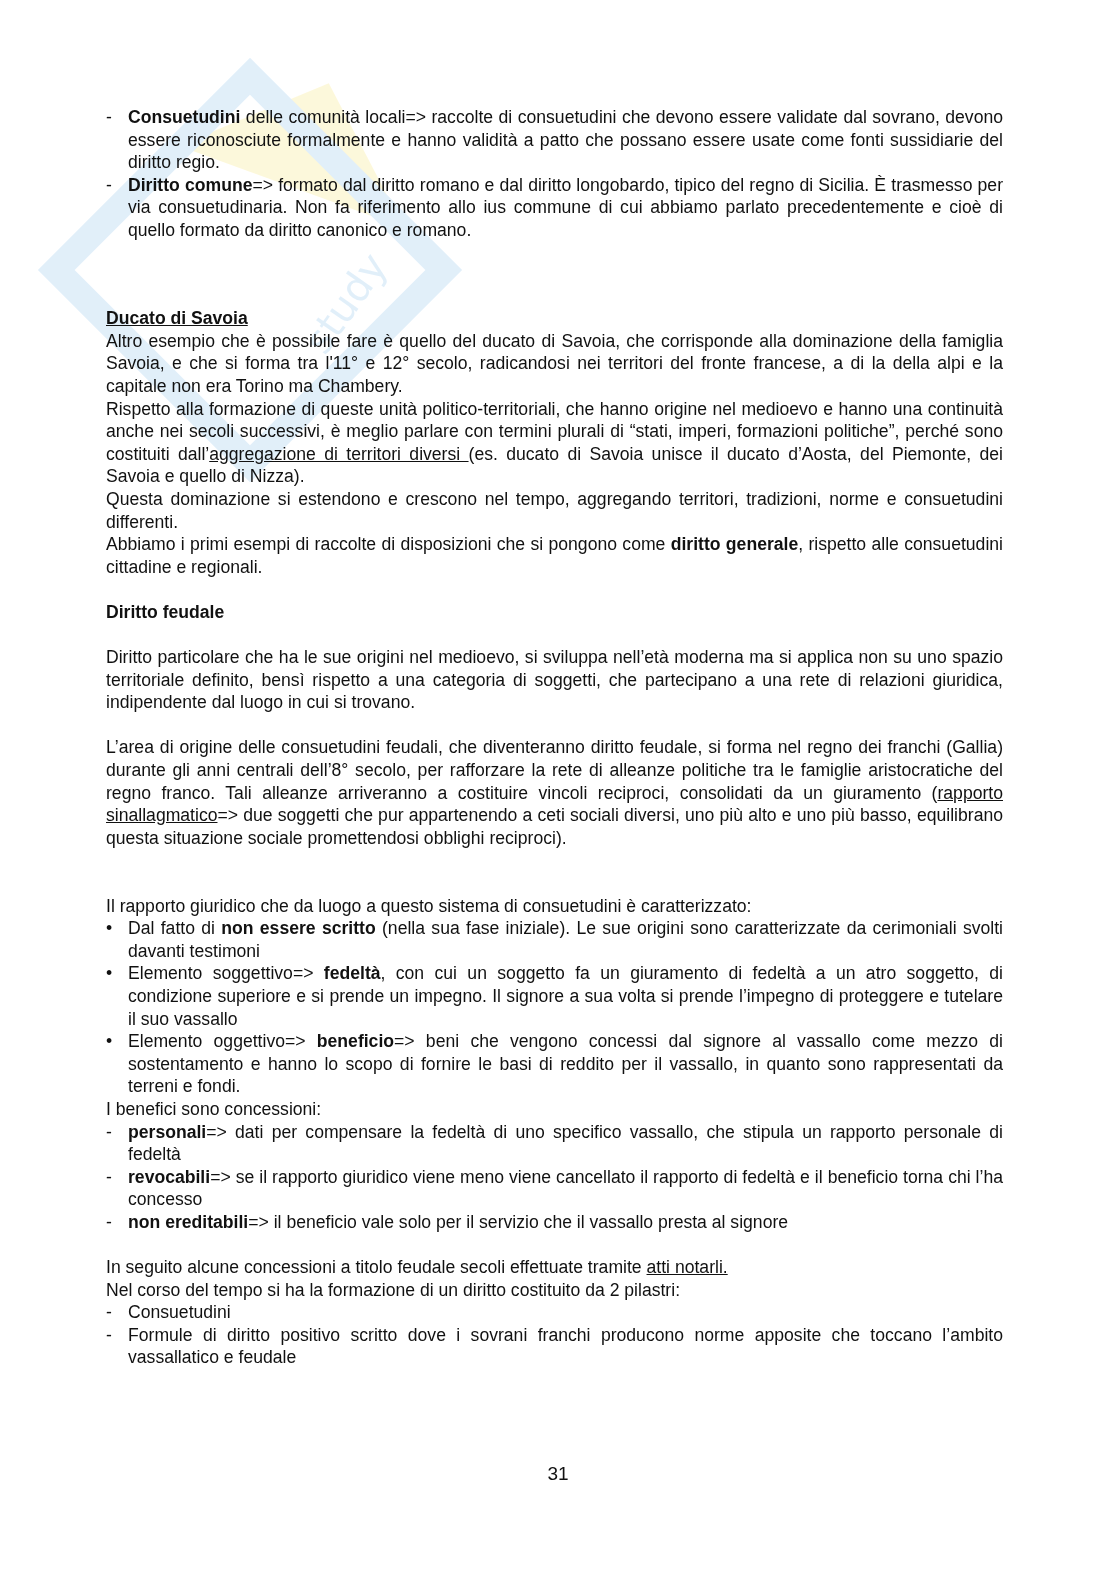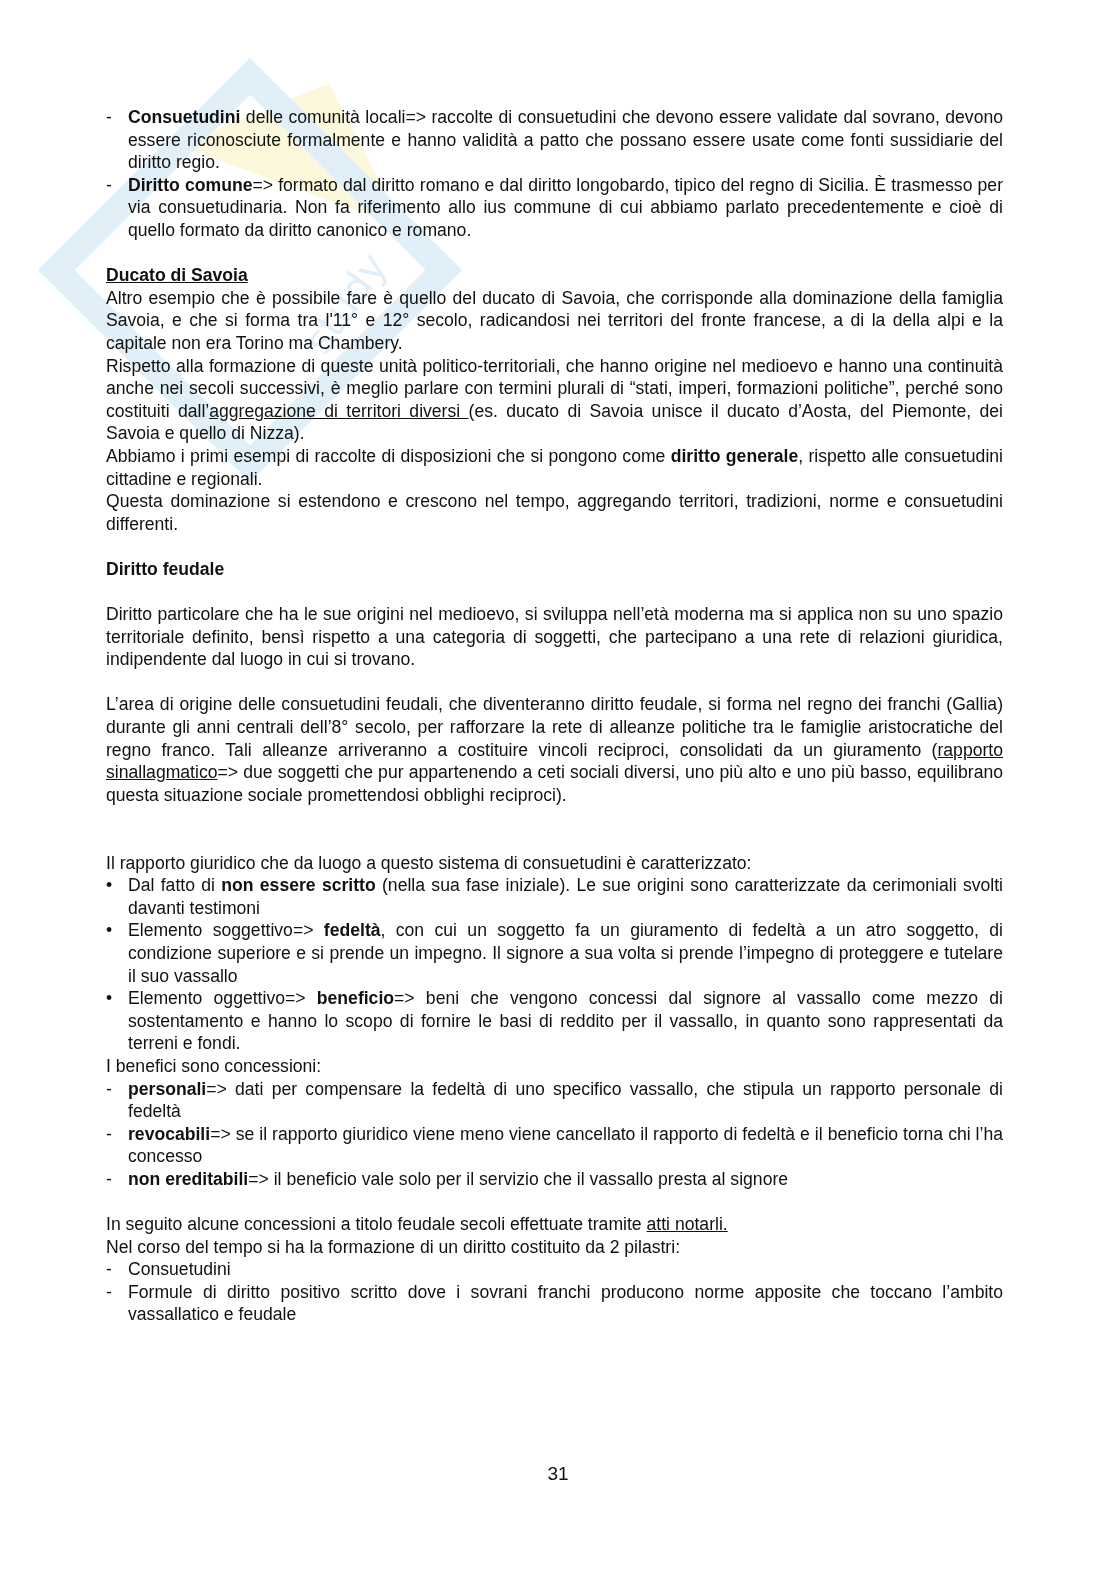--- a/index.html
+++ b/index.html
@@ -9,21 +9,21 @@
   .wm-diamond { position: absolute; left: 60px; top: 60px; width: 300px; height: 300px; transform: rotate(45deg); border: 26px solid #7ab8e8; box-sizing: border-box; }
   .wm-top { position: absolute; left: 150px; top: 20px; width: 0; height: 0; border-left: 120px solid transparent; border-right: 120px solid transparent; border-bottom: 110px solid #f6e05e; transform: rotate(20deg); }
   .wm-text { position: absolute; left: 250px; top: 220px; font-family: "DejaVu Sans", sans-serif; font-size: 40px; color: #7ab8e8; transform: rotate(-55deg); }
   .content { position: absolute; left: 106px; top: 106px; width: 897px; font-family: "Liberation Sans", sans-serif; font-size: 17.6px; line-height: 22.6px; color: #111111; }
   .p { text-align: justify; margin: 0; }
   .gap { height: 22.6px; }
   .item { position: relative; padding-left: 22px; text-align: justify; }
   .marker { position: absolute; left: 0; top: 0; width: 16px; }
   .dash .marker { left: 0; }
   .b { font-weight: bold; }
-  .u { text-decoration: underline; }
+  .u { text-decoration: underline; margin-top: 43px; }
   .center { text-align: left; font-weight: bold; }
   .pagenum { position: absolute; left: 0; width: 1116px; top: 1463px; text-align: center; font-family: "Liberation Sans", sans-serif; font-size: 19px; color: #111; }
 </style>
 </head>
 <body>
 
 <div class="page">
 
   <div class="watermark">
     <div class="wm-top"></div>
@@ -40,22 +40,22 @@
     <div class="item dash">
       <span class="marker">-</span>
       <span class="b">Diritto comune</span><span>=&gt; formato dal diritto romano e dal diritto longobardo, tipico del regno di Sicilia. È trasmesso per via consuetudinaria. Non fa riferimento allo ius commune di cui abbiamo parlato precedentemente e cioè di quello formato da diritto canonico e romano.</span>
     </div>
 
     <div class="gap"></div>
 
     <div class="p b u">Ducato di Savoia</div>
     <p class="p">Altro esempio che è possibile fare è quello del ducato di Savoia, che corrisponde alla dominazione della famiglia Savoia, e che si forma tra l'11° e 12° secolo, radicandosi nei territori del fronte francese, a di la della alpi e la capitale non era Torino ma Chambery.</p>
     <p class="p"><span>Rispetto alla formazione di queste unità politico-territoriali, che hanno origine nel medioevo e hanno una continuità anche nei secoli successivi, è meglio parlare con termini plurali di “stati, imperi, formazioni politiche”, perché sono costituiti dall’</span><span class="u">aggregazione di territori diversi </span><span>(es. ducato di Savoia unisce il ducato d’Aosta, del Piemonte, dei Savoia e quello di Nizza).</span></p>
+    <p class="p">Questa dominazione si estendono e crescono nel tempo, aggregando territori, tradizioni, norme e consuetudini differenti.</p>
     <p class="p"><span>Abbiamo i primi esempi di raccolte di disposizioni che si pongono come </span><span class="b">diritto generale</span><span>, rispetto alle consuetudini cittadine e regionali.</span></p>
-    <p class="p">Questa dominazione si estendono e crescono nel tempo, aggregando territori, tradizioni, norme e consuetudini differenti.</p>
 
     <div class="gap"></div>
     <div class="p center">Diritto feudale</div>
     <div class="gap"></div>
 
     <p class="p">Diritto particolare che ha le sue origini nel medioevo, si sviluppa nell’età moderna ma si applica non su uno spazio territoriale definito, bensì rispetto a una categoria di soggetti, che partecipano a una rete di relazioni giuridica, indipendente dal luogo in cui si trovano.</p>
     <div class="gap"></div>
     <p class="p"><span>L’area di origine delle consuetudini feudali, che diventeranno diritto feudale, si forma nel regno dei franchi (Gallia) durante gli anni centrali dell’8° secolo, per rafforzare la rete di alleanze politiche tra le famiglie aristocratiche del regno franco. Tali alleanze arriveranno a costituire vincoli reciproci, consolidati da un giuramento (</span><span class="u">rapporto sinallagmatico</span><span>=&gt; due soggetti che pur appartenendo a ceti sociali diversi, uno più alto e uno più basso, equilibrano questa situazione sociale promettendosi obblighi reciproci).</span></p>
     <div class="gap"></div>
     <div class="gap"></div>

